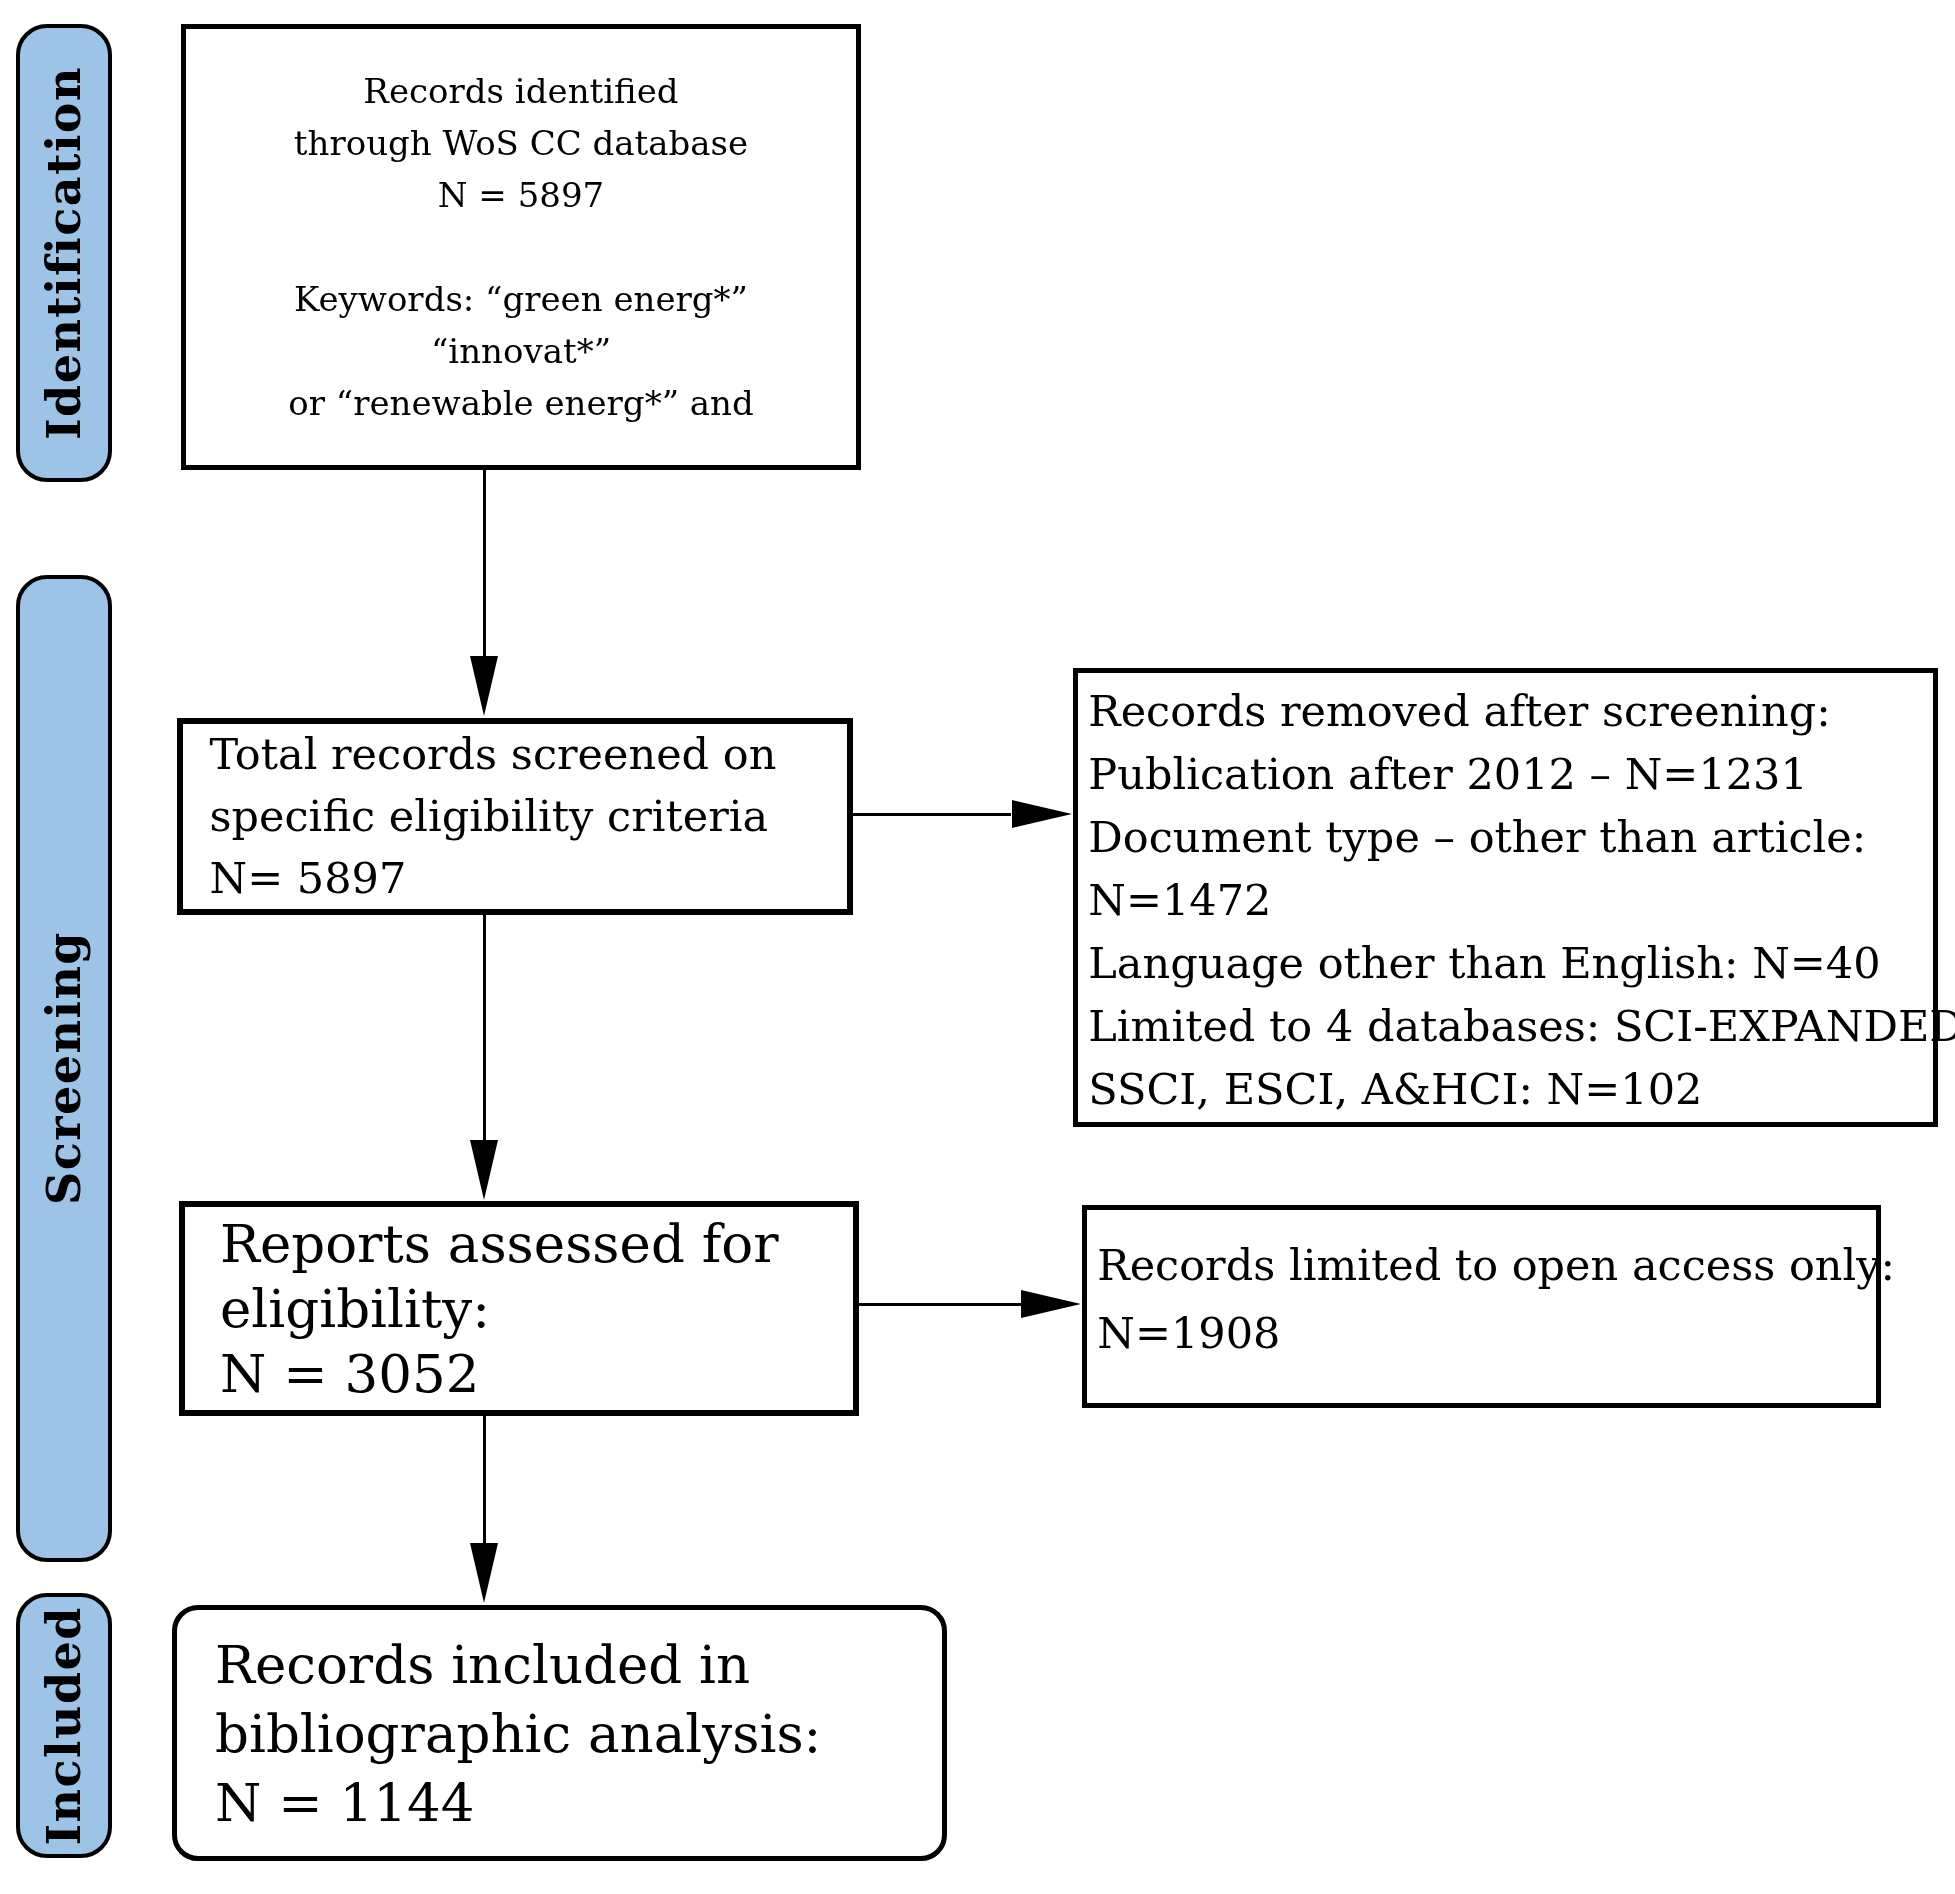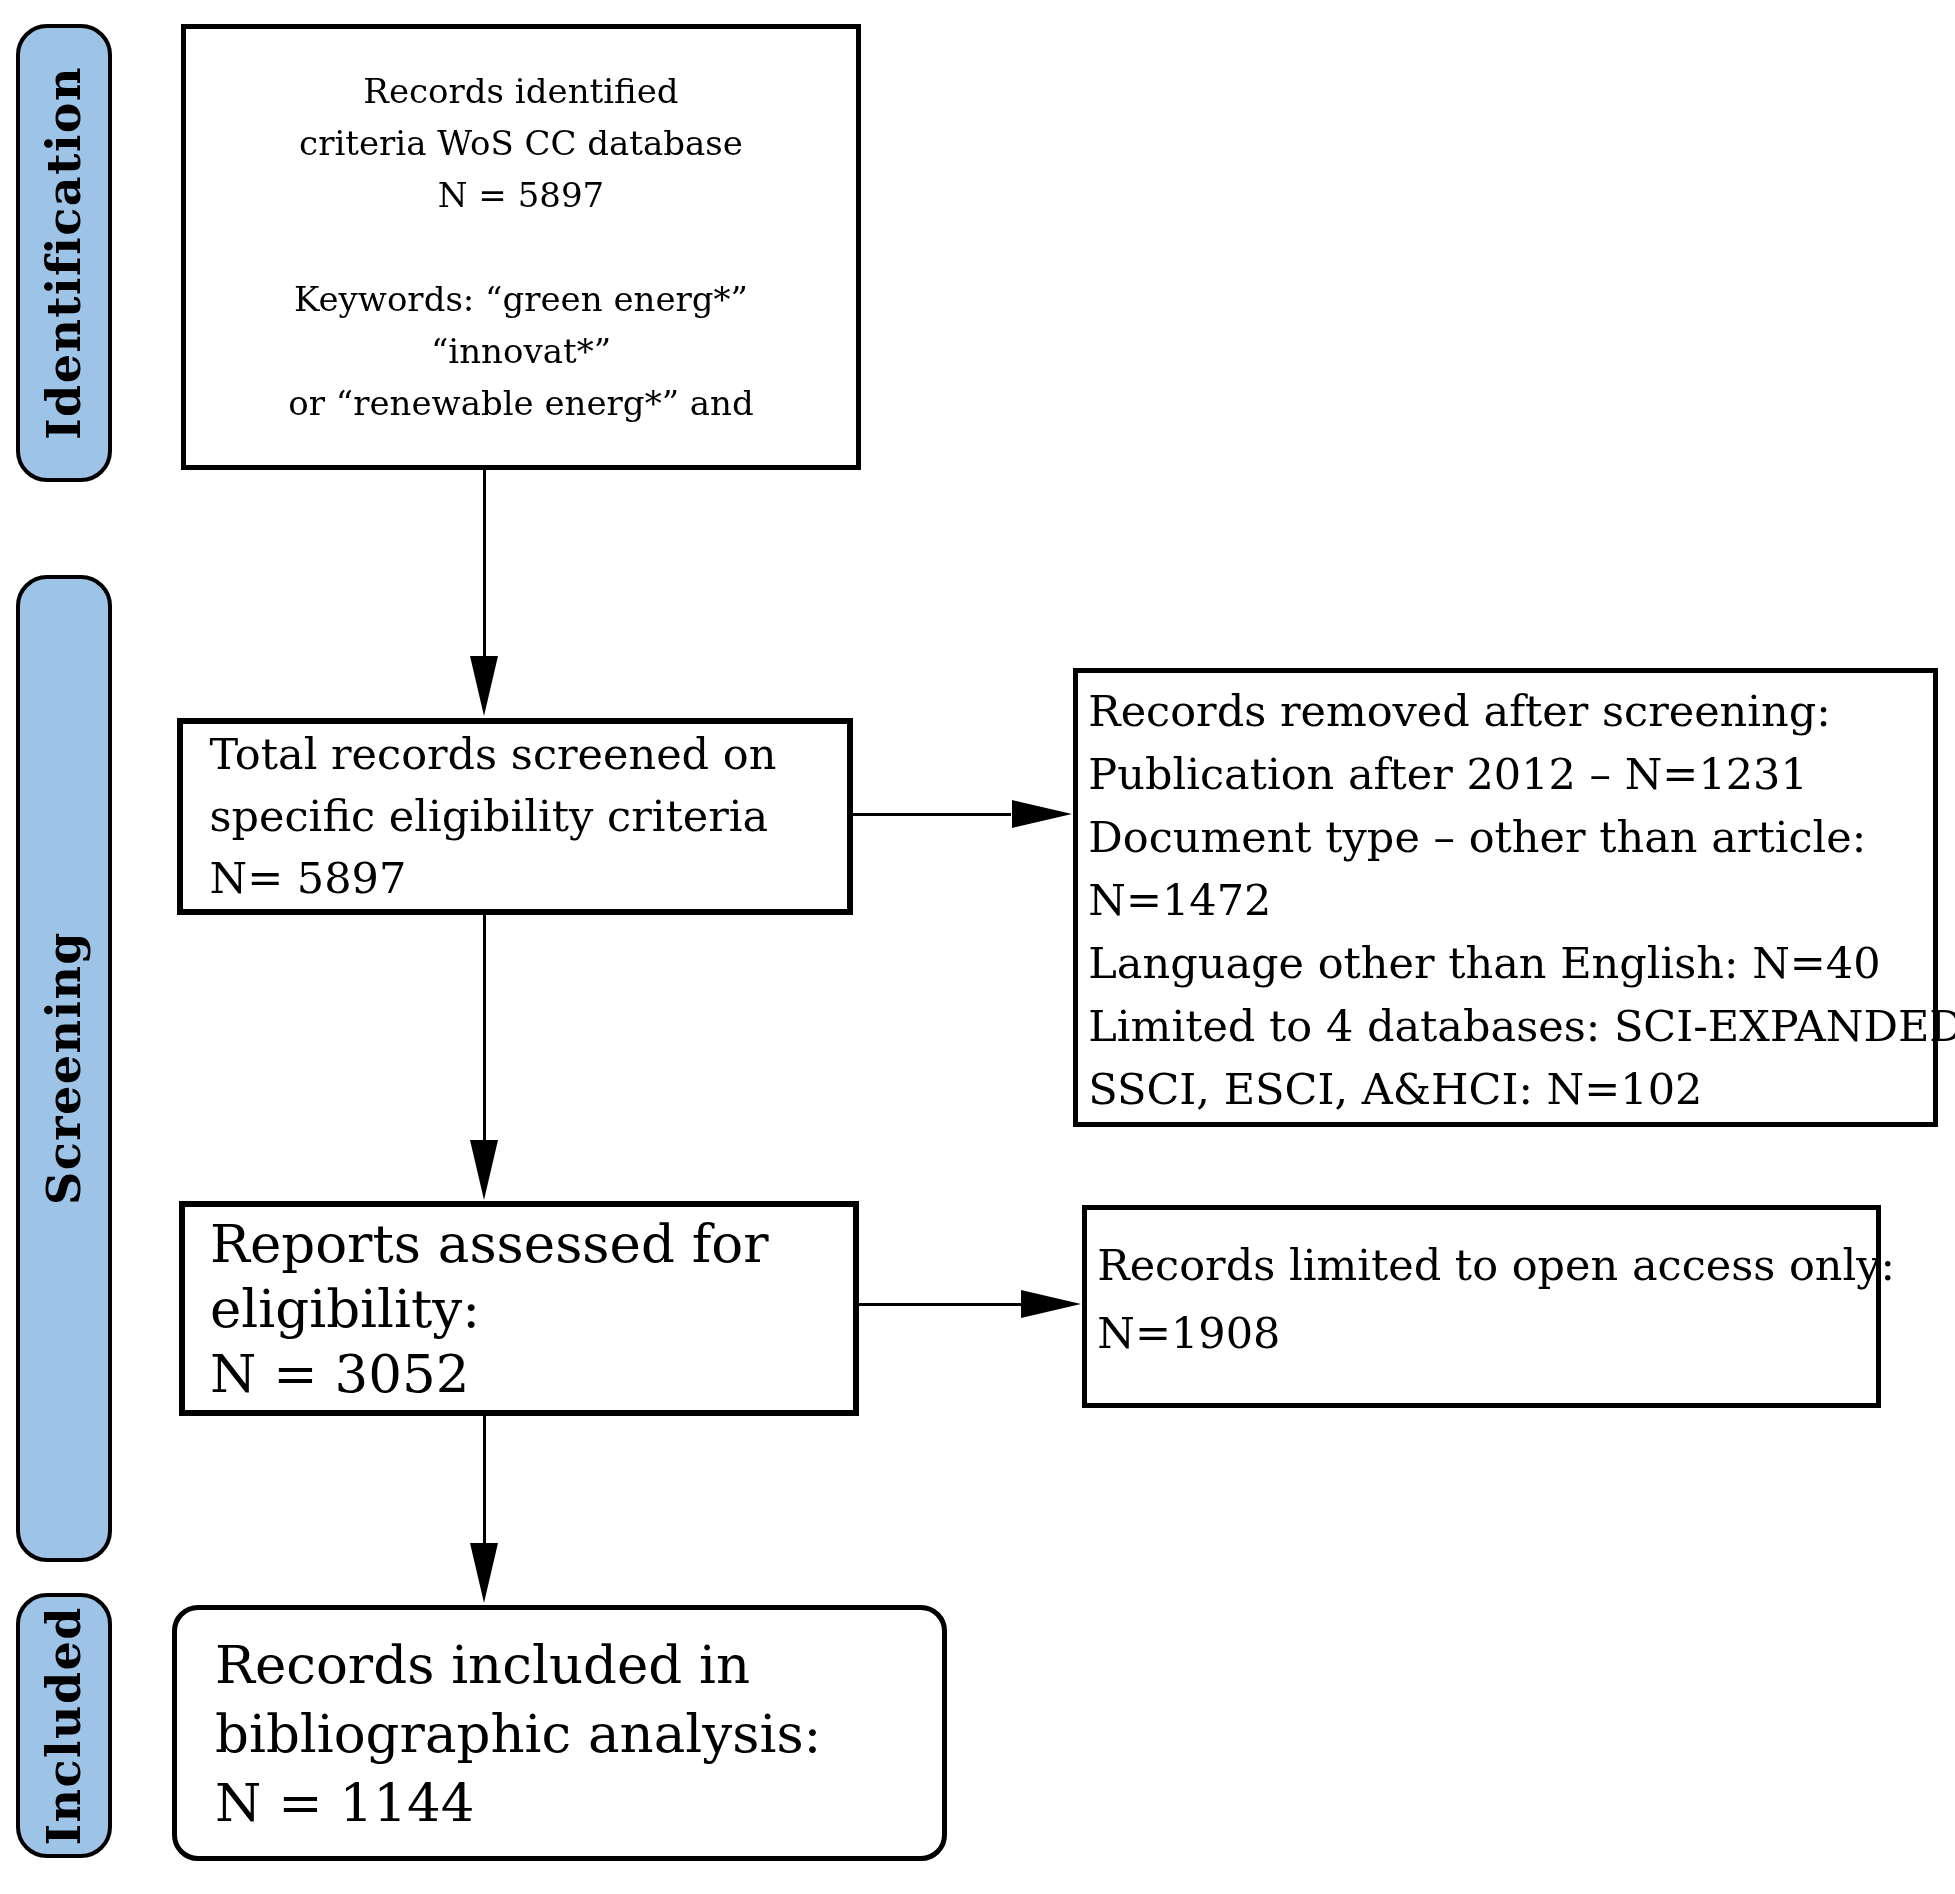--- a/index.html
+++ b/index.html
@@ -36,21 +36,21 @@
     display:flex;flex-direction:column;justify-content:center;
     white-space:nowrap;
   }
   .row{display:block;}
   .box1{border-width:5.2px;text-align:center;font-size:34px;}
   .box1 .row{height:52px;line-height:52px;}
   .box2{border-width:6.6px;font-size:43px;padding-left:26.5px;}
   .box2 .row{height:62px;line-height:62px;}
   .rbox1{border-width:5.9px;font-size:43px;padding-left:10.3px;justify-content:flex-start;padding-top:7.4px;}
   .rbox1 .row{height:63px;line-height:63px;}
-  .box3{border-width:6.6px;font-size:53px;padding-left:25px;}
+  .box3{border-width:6.6px;font-size:53px;padding-left:35px;}
   .box3 .row{height:65px;line-height:65px;}
   .rbox2{border-width:5.9px;font-size:43px;padding-left:10.3px;justify-content:flex-start;padding-top:20.6px;}
   .rbox2 .row{height:68px;line-height:68px;}
   .box4{border-width:5.9px;font-size:53px;padding-left:38px;}
   .box4 .row{height:69px;line-height:69px;}
   
   .aline{position:absolute;background:#000000;}
   .head-down{
     position:absolute;width:0;height:0;
     border-left:14.7px solid transparent;
@@ -74,21 +74,21 @@
   </div>
   <div class="stage" style="left:16px;top:575px;width:96px;height:987px;">
     <span class="vtext">Screening</span>
   </div>
   <div class="stage" style="left:16px;top:1593px;width:96px;height:265px;">
     <span class="vtext">Included</span>
   </div>
 
   <div class="fbox box1" style="left:181px;top:24px;width:680px;height:446px;">
     <span class="row">Records identified</span>
-    <span class="row">criteria WoS CC database</span>
+    <span class="row">through WoS CC database</span>
     <span class="row">N = 5897</span>
     <span class="row"></span>
     <span class="row">Keywords: “green energ*”</span>
     <span class="row">“innovat*”</span>
     <span class="row">or “renewable energ*” and</span>
   </div>
 
   <div class="fbox box2" style="left:177px;top:718px;width:676px;height:197px;justify-content:flex-end;">
     <span class="row">Total records screened on</span>
     <span class="row">specific eligibility criteria</span>

